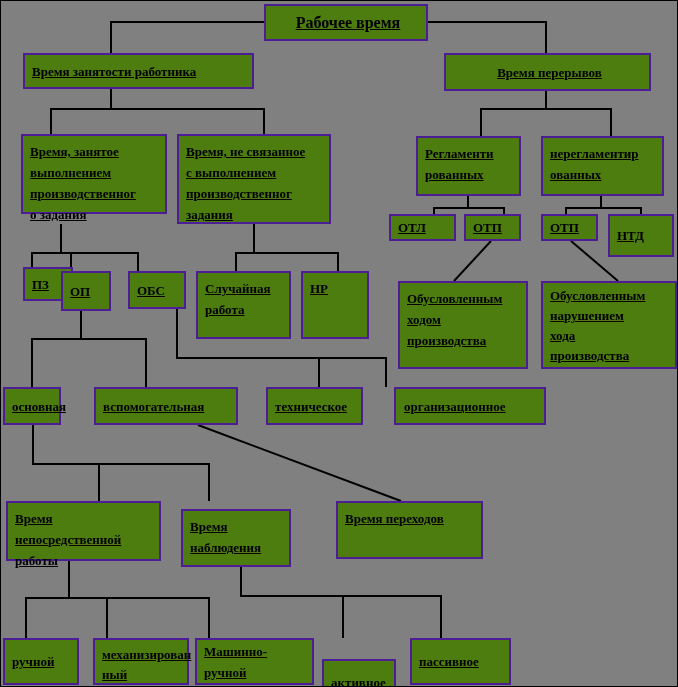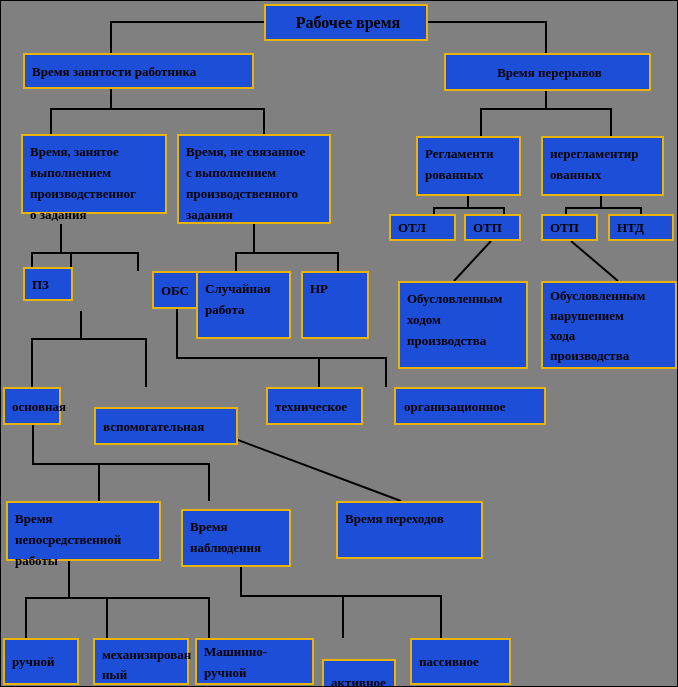--- a/index.html
+++ b/index.html
@@ -8,27 +8,28 @@
     width:678px;height:687px;
     background:#808080;
     border:1px solid #000;
     box-sizing:border-box;
     overflow:hidden;
     font-family:"Liberation Serif", serif;
   }
   .lines{position:absolute;left:0;top:0;width:678px;height:687px;}
   .box{
     position:absolute;
-    background:#1d4ed8;
-    border:2px solid #eab308;
+    background:#4d7c0f;
+    border:2px solid #4c1d95;
     box-sizing:border-box;
     color:#000;
     font-weight:bold;
     font-size:13px;
     padding:5px 3px 0 7px;
+    text-decoration:underline;
   }
   .box span{white-space:pre-line;line-height:21px;display:block;}
   .vc{display:flex;align-items:center;padding-top:0;}
   .hc{justify-content:center;}
   .hc span{text-align:center;}
   .title{font-size:16px;}
   .tight span{line-height:20px;}
 </style>
 </head>
 <body>
@@ -67,40 +68,43 @@
   <div class="box" style="left:12px;top:133px;width:146px;height:80px;margin-left:8px;">
     <span>Время, занятое
 выполнением
 производственног
 о задания</span>
     </div>
 
   <div class="box" style="left:176px;top:133px;width:154px;height:90px;">
     <span>Время, не связанное
 с выполнением
-производственного
+производственног
 задания</span>
     </div>
 
   <div class="box" style="left:415px;top:135px;width:105px;height:60px;">
     <span>Регламенти
 рованных</span>
     </div>
 
   <div class="box" style="left:540px;top:135px;width:123px;height:60px;">
     <span>нерегламентир
 ованных</span>
     </div>
 
   <div class="box vc" style="left:2px;top:266px;width:50px;height:34px;margin-left:20px;">
     <span>ПЗ</span>
     </div>
 
+  <div class="box vc" style="left:60px;top:270px;width:50px;height:40px;">
+    <span>ОП</span>
+    </div>
 
-  <div class="box vc" style="left:127px;top:270px;width:58px;height:38px;margin-left:24px;">
+  <div class="box vc" style="left:127px;top:270px;width:58px;height:38px;">
     <span>ОБС</span>
     </div>
 
   <div class="box" style="left:195px;top:270px;width:95px;height:68px;">
     <span>Случайная
 работа</span>
     </div>
 
   <div class="box" style="left:300px;top:270px;width:68px;height:68px;">
     <span>НР</span>
@@ -111,42 +115,42 @@
     </div>
 
   <div class="box vc" style="left:463px;top:213px;width:57px;height:27px;">
     <span>ОТП</span>
     </div>
 
   <div class="box vc" style="left:540px;top:213px;width:57px;height:27px;">
     <span>ОТП</span>
     </div>
 
-  <div class="box vc" style="left:607px;top:213px;width:66px;height:27px;">
+  <div class="box vc" style="left:607px;top:213px;width:66px;height:43px;">
     <span>НТД</span>
     </div>
 
   <div class="box" style="left:397px;top:280px;width:130px;height:88px;">
     <span>Обусловленным
 ходом
 производства</span>
     </div>
 
   <div class="box tight" style="left:540px;top:280px;width:136px;height:88px;padding-top:3px;">
     <span>Обусловленным
 нарушением
 хода
 производства</span>
     </div>
 
   <div class="box vc" style="left:2px;top:386px;width:58px;height:38px;">
     <span>основная</span>
     </div>
 
-  <div class="box vc" style="left:93px;top:386px;width:144px;height:38px;margin-top:20px;">
+  <div class="box vc" style="left:93px;top:386px;width:144px;height:38px;">
     <span>вспомогательная</span>
     </div>
 
   <div class="box vc" style="left:265px;top:386px;width:97px;height:38px;">
     <span>техническое</span>
     </div>
 
   <div class="box vc" style="left:393px;top:386px;width:152px;height:38px;padding-left:8px;">
     <span>организационное</span>
     </div>

